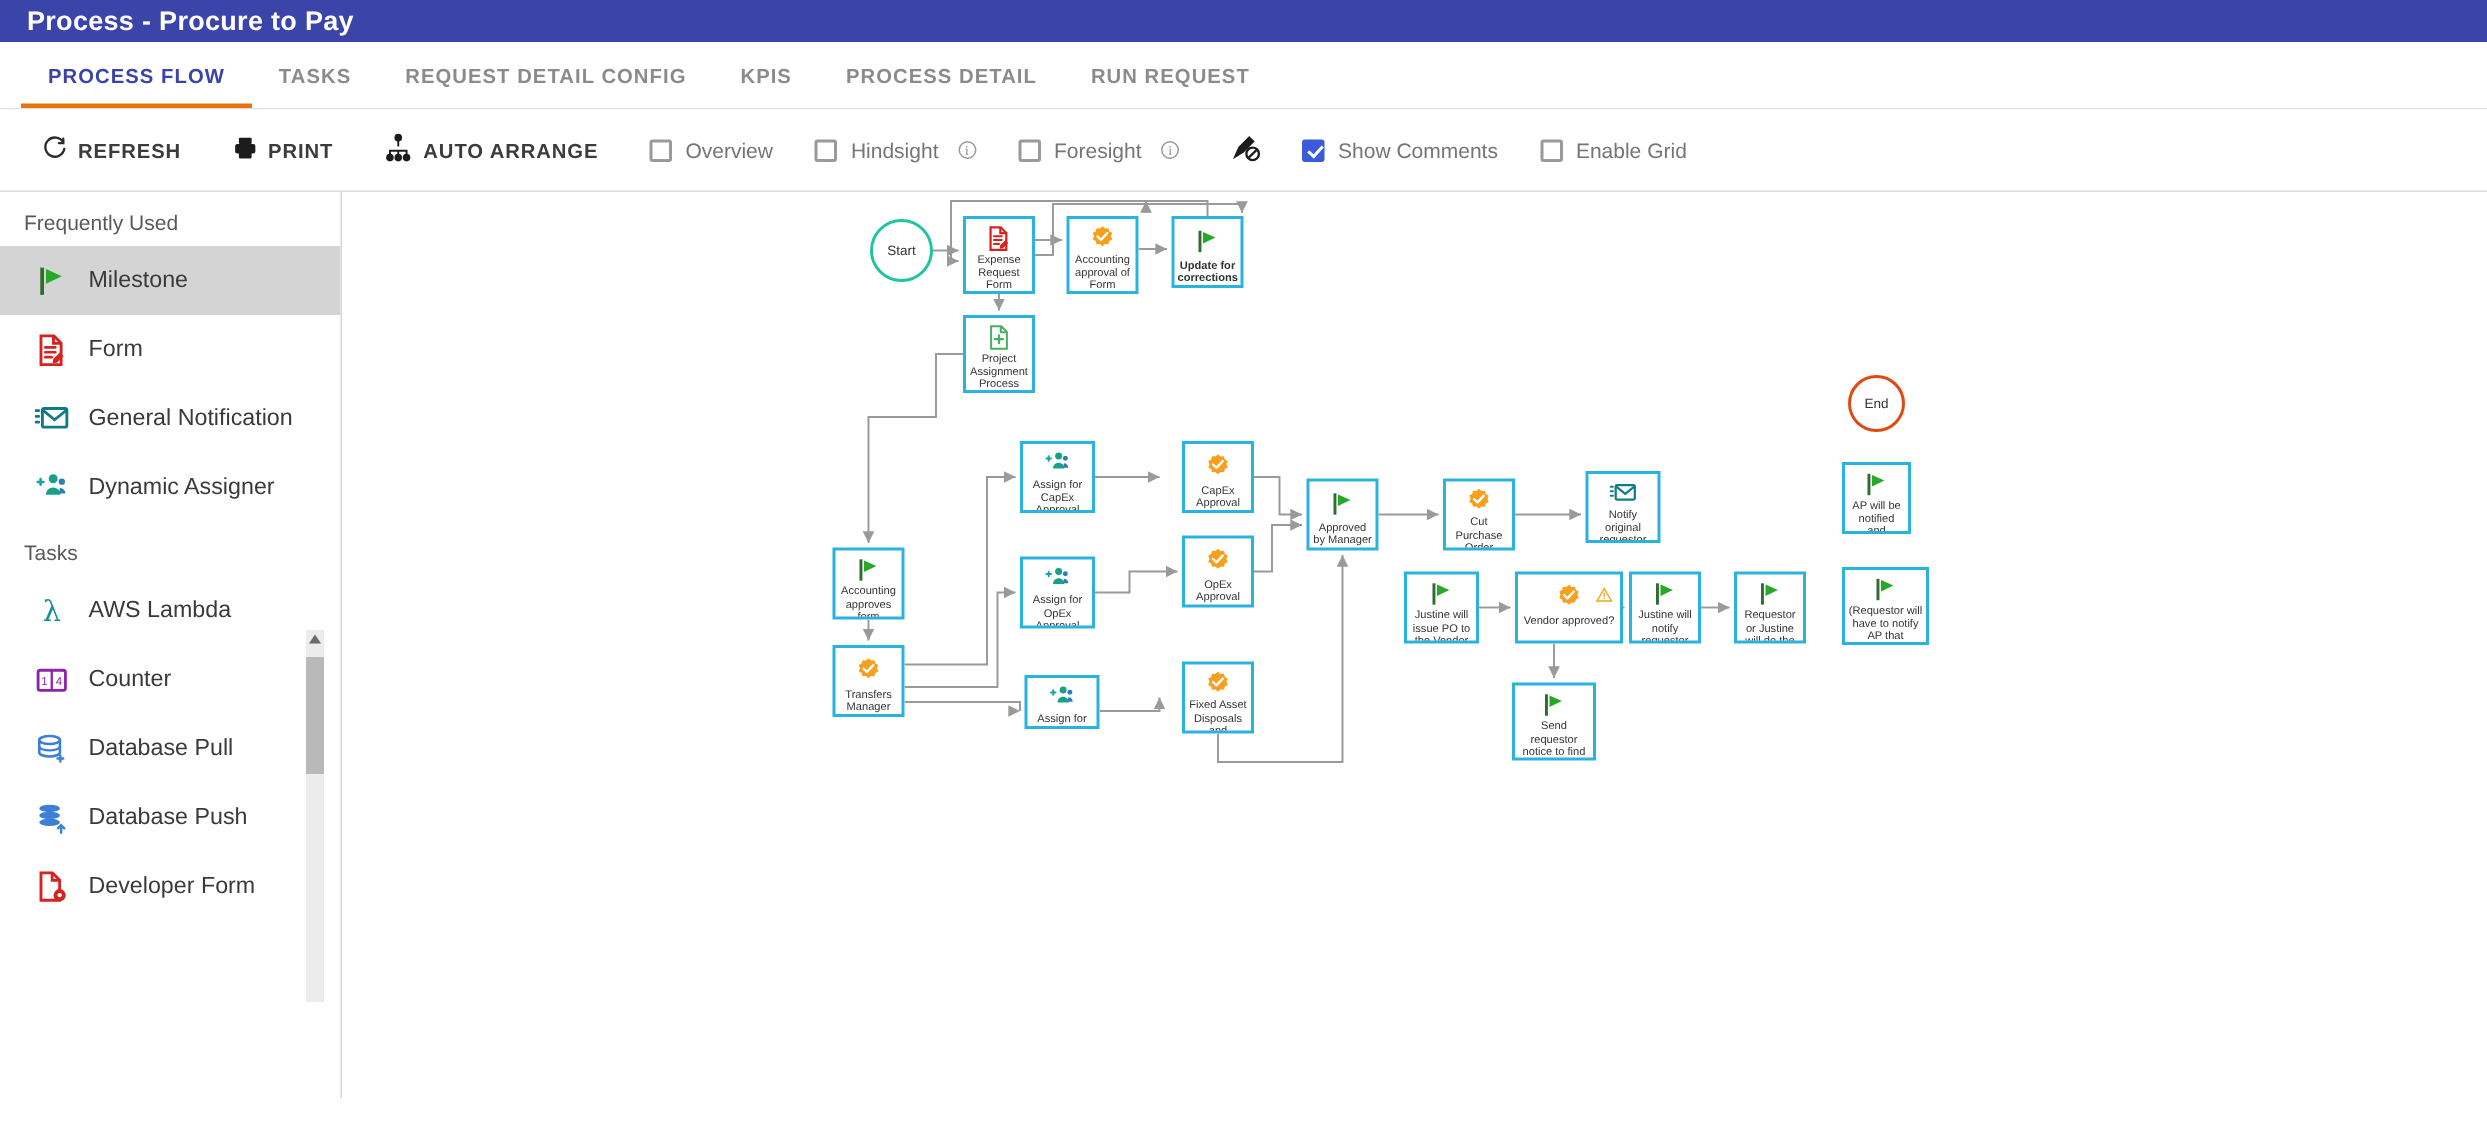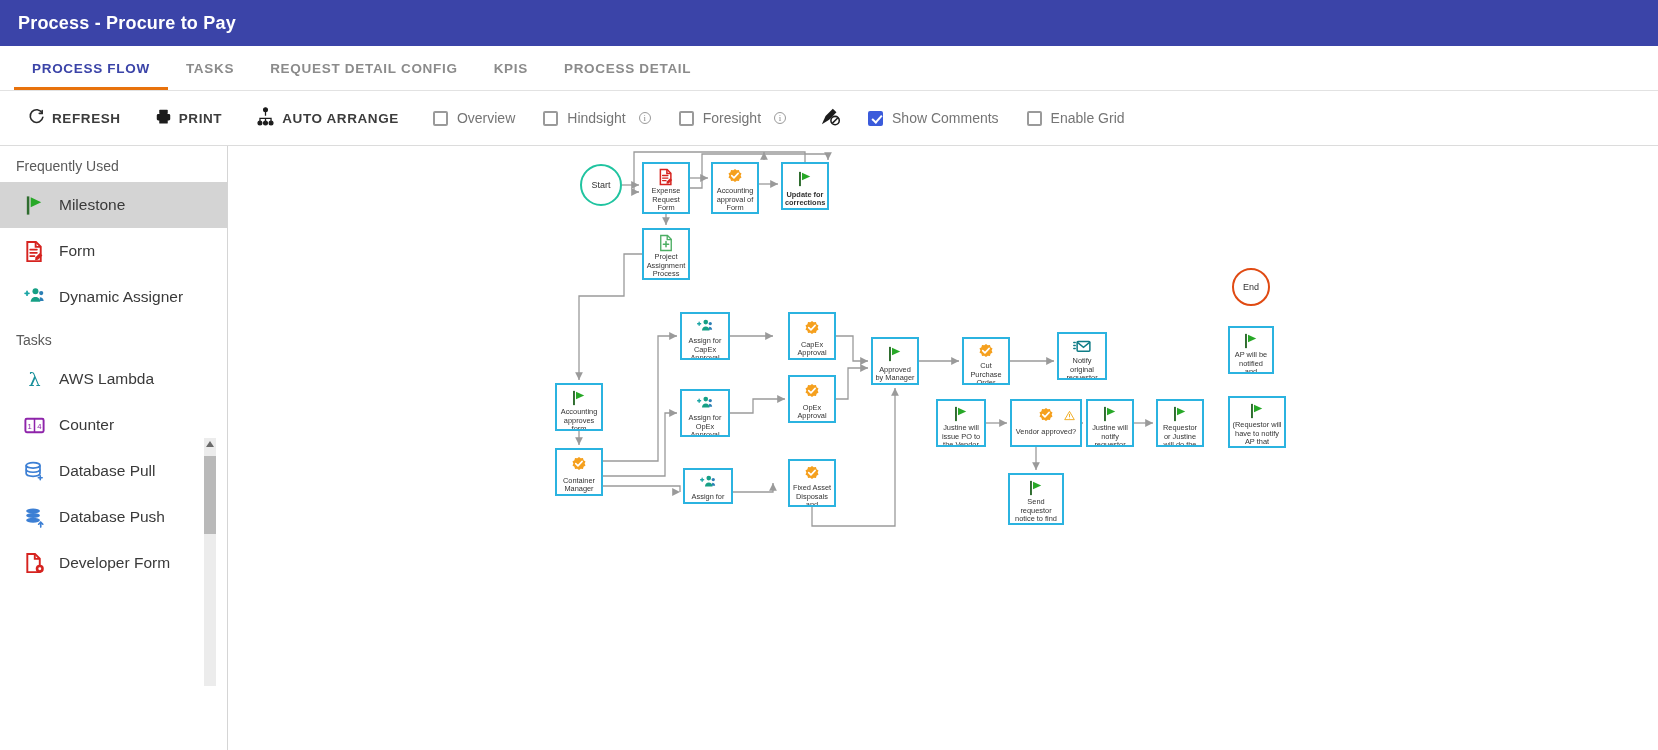--- a/index.html
+++ b/index.html
@@ -6,21 +6,21 @@
   html, body { margin:0; padding:0; }
   body {
     width:1658px; height:750px;
     font-family:"Liberation Sans", sans-serif;
     background:#ffffff; overflow:hidden;
     -webkit-font-smoothing:antialiased;
   }
 
   
   .titlebar {
-    height:46px; background:#3b44a8; display:flex; align-items:center;
+    height:28px; background:#3b44a8; display:flex; align-items:center;
     padding:0 18px;
   }
   .titlebar .title { color:#fff; font-size:18px; font-weight:bold; letter-spacing:.2px; }
 
   
   .tabbar {
     height:45px; background:#fff; display:flex; align-items:stretch;
     padding-left:14px; border-bottom:1px solid #e2e2e2;
   }
   .tab {
@@ -122,20 +122,21 @@
 <div class="titlebar">
   <span class="title">Process - Procure to Pay</span>
 </div>
 
 <div class="tabbar" id="tabbar">
     <div class="tab active">PROCESS FLOW</div>
     <div class="tab">TASKS</div>
     <div class="tab">REQUEST DETAIL CONFIG</div>
     <div class="tab">KPIS</div>
     <div class="tab">PROCESS DETAIL</div>
+    <div class="tab">RUN REQUEST</div>
   </div>
 
 <div class="toolbar">
 
   <div class="tbtn">
     <span>
       <svg width="17" height="17" viewBox="0 0 24 24" fill="none" stroke="#2b2b2b" stroke-width="2.2" stroke-linecap="round">
         <path d="M20 7 A9 9 0 1 0 21 13"></path>
           <path d="M20 3.5 L20 7.6 L15.9 7.6"></path>
       </svg>
@@ -222,20 +223,30 @@
         <div class="side-item">
           <span class="side-icon">
             <svg width="23" height="23" viewBox="0 0 24 24">
               <path d="M4.5 2h9l5 5v15h-14z" fill="none" stroke="#d6231f" stroke-width="2"></path>
               <path d="M13.2 2v5.2h5.2" fill="none" stroke="#d6231f" stroke-width="2"></path>
               <path d="M7.5 10h7M7.5 13.4h7M7.5 16.8h4.5" stroke="#d6231f" stroke-width="1.8" stroke-linecap="round"></path>
               <path d="M17.6 13.5l2.6 2.6-4.6 4.6-3 .4.4-3z" fill="#d6231f"></path>
             </svg>
           </span>
           <span>Form</span>
+        </div>
+        <div class="side-item">
+          <span class="side-icon">
+            <svg width="23" height="23" viewBox="0 0 24 24">
+              <path d="M1 6h2M1 10h2M1 14h2" stroke="#0e7c86" stroke-width="1.8" stroke-linecap="round"></path>
+              <rect x="5.5" y="4.5" width="17" height="13" rx="1.2" fill="none" stroke="#0e7c86" stroke-width="2"></rect>
+              <path d="M5.5 5.5 L14 12.4 L22.5 5.5" fill="none" stroke="#0e7c86" stroke-width="1.9"></path>
+            </svg>
+          </span>
+          <span>General Notification</span>
         </div>
         <div class="side-item">
           <span class="side-icon">
             <svg width="23" height="23" viewBox="0 0 24 24">
               <path d="M2.2 7.6h4M4.2 5.6v4" stroke="#1aa5a5" stroke-width="1.8" stroke-linecap="round"></path>
               <circle cx="13" cy="5.4" r="3.1" fill="#16a085"></circle>
               <circle cx="19" cy="7.4" r="2.2" fill="#2b7fb5"></circle>
               <path d="M8 16.5c0-3 2.3-5.1 5-5.1s5 2.1 5 5.1z" fill="#16a085"></path>
               <path d="M17.6 11.8c2.2 0 3.9 1.6 3.9 3.9h-4.4" fill="#2b7fb5"></path>
             </svg>
@@ -392,21 +403,21 @@
             </div>
             <div class="nlabel">Accounting approves form</div>
           </div>
           <div class="node" style="left: 327px; top: 302px; width: 48px; height: 48px;">
             <div class="nicon">
               <svg width="18" height="18" viewBox="0 0 24 24">
                 <path d="M12 1.2l2.3 1.9 3-.3.8 2.9 2.6 1.5-1.2 2.8 1.2 2.8-2.6 1.5-.8 2.9-3-.3L12 18.8l-2.3-1.9-3 .3-.8-2.9L3.3 12.8 4.5 10 3.3 7.2l2.6-1.5.8-2.9 3 .3z" fill="#f5a01e"></path>
                 <path d="M7.6 10.2 L10.6 13.2 L16.2 7.2" stroke="#fff" stroke-width="2.1" fill="none" stroke-linecap="round" stroke-linejoin="round"></path>
               </svg>
             </div>
-            <div class="nlabel">Container Manager</div>
+            <div class="nlabel">Transfers Manager</div>
           </div>
           <div class="node" style="left: 452px; top: 166px; width: 50px; height: 48px;">
             <div class="nicon">
               <svg width="18" height="18" viewBox="0 0 24 24">
                 <path d="M2.2 7.6h4M4.2 5.6v4" stroke="#1aa5a5" stroke-width="1.8" stroke-linecap="round"></path>
                 <circle cx="13" cy="5.4" r="3.1" fill="#16a085"></circle>
                 <circle cx="19" cy="7.4" r="2.2" fill="#2b7fb5"></circle>
                 <path d="M8 16.5c0-3 2.3-5.1 5-5.1s5 2.1 5 5.1z" fill="#16a085"></path>
                 <path d="M17.6 11.8c2.2 0 3.9 1.6 3.9 3.9h-4.4" fill="#2b7fb5"></path>
               </svg>

